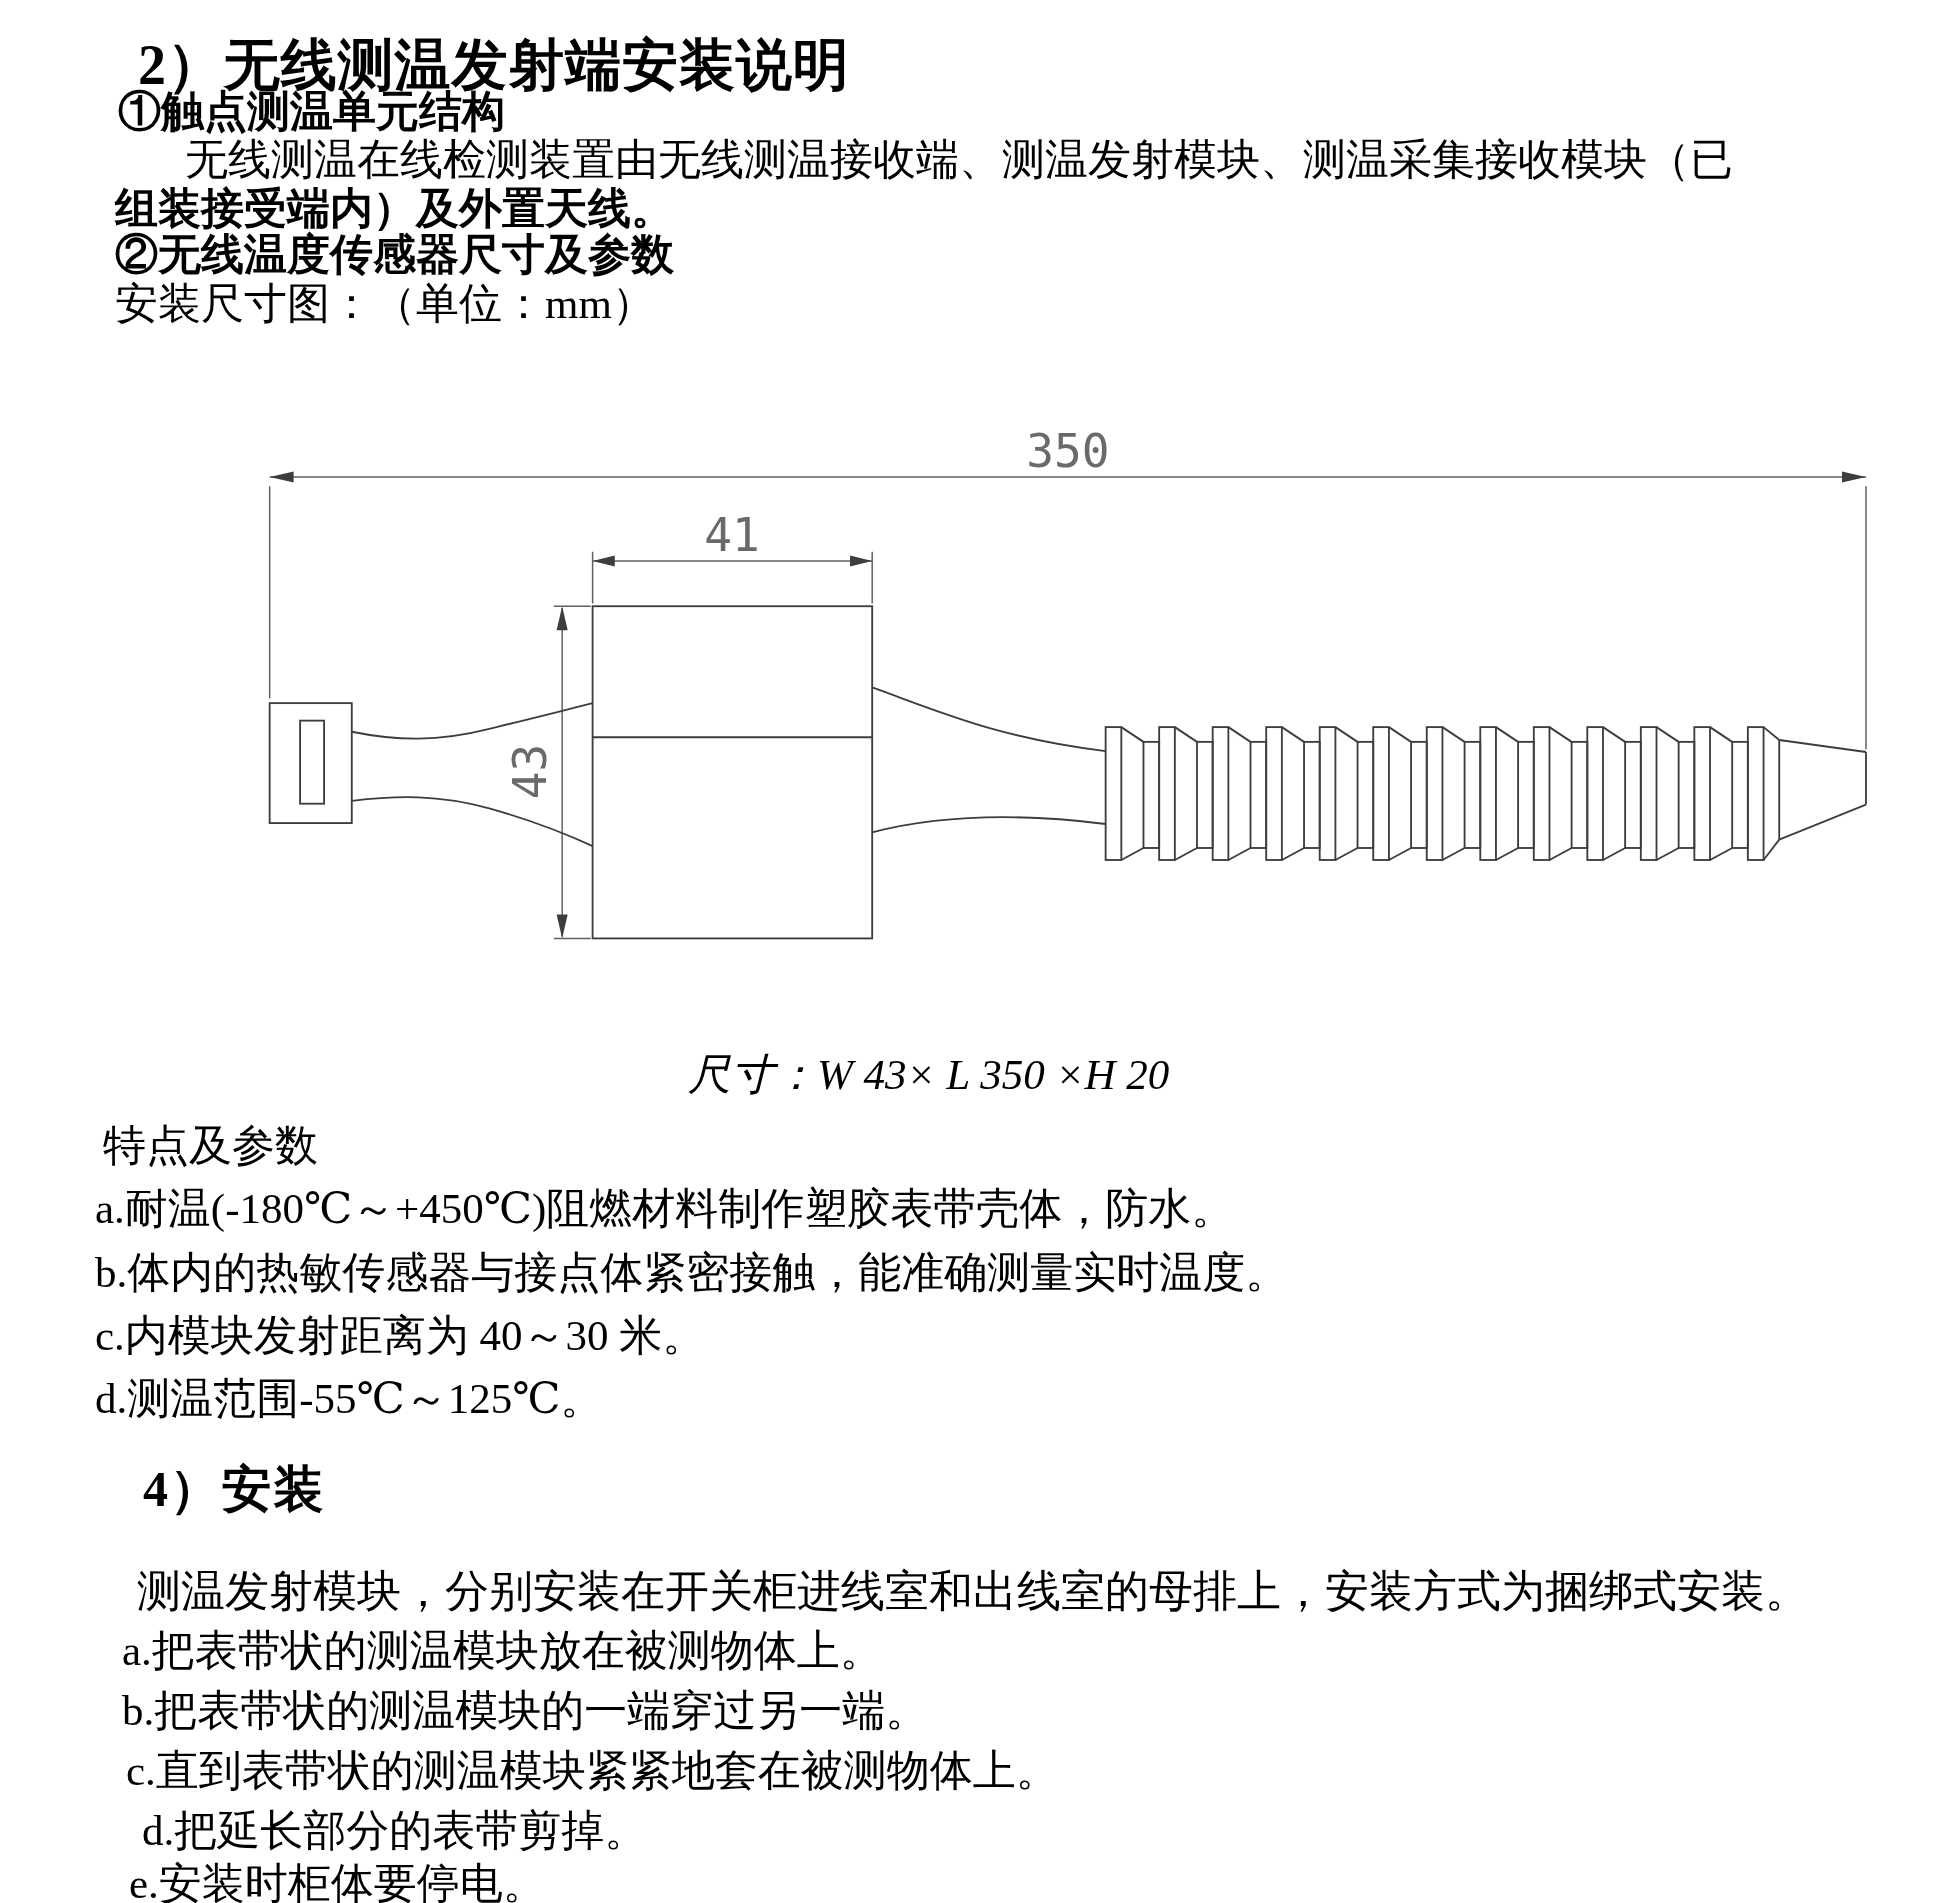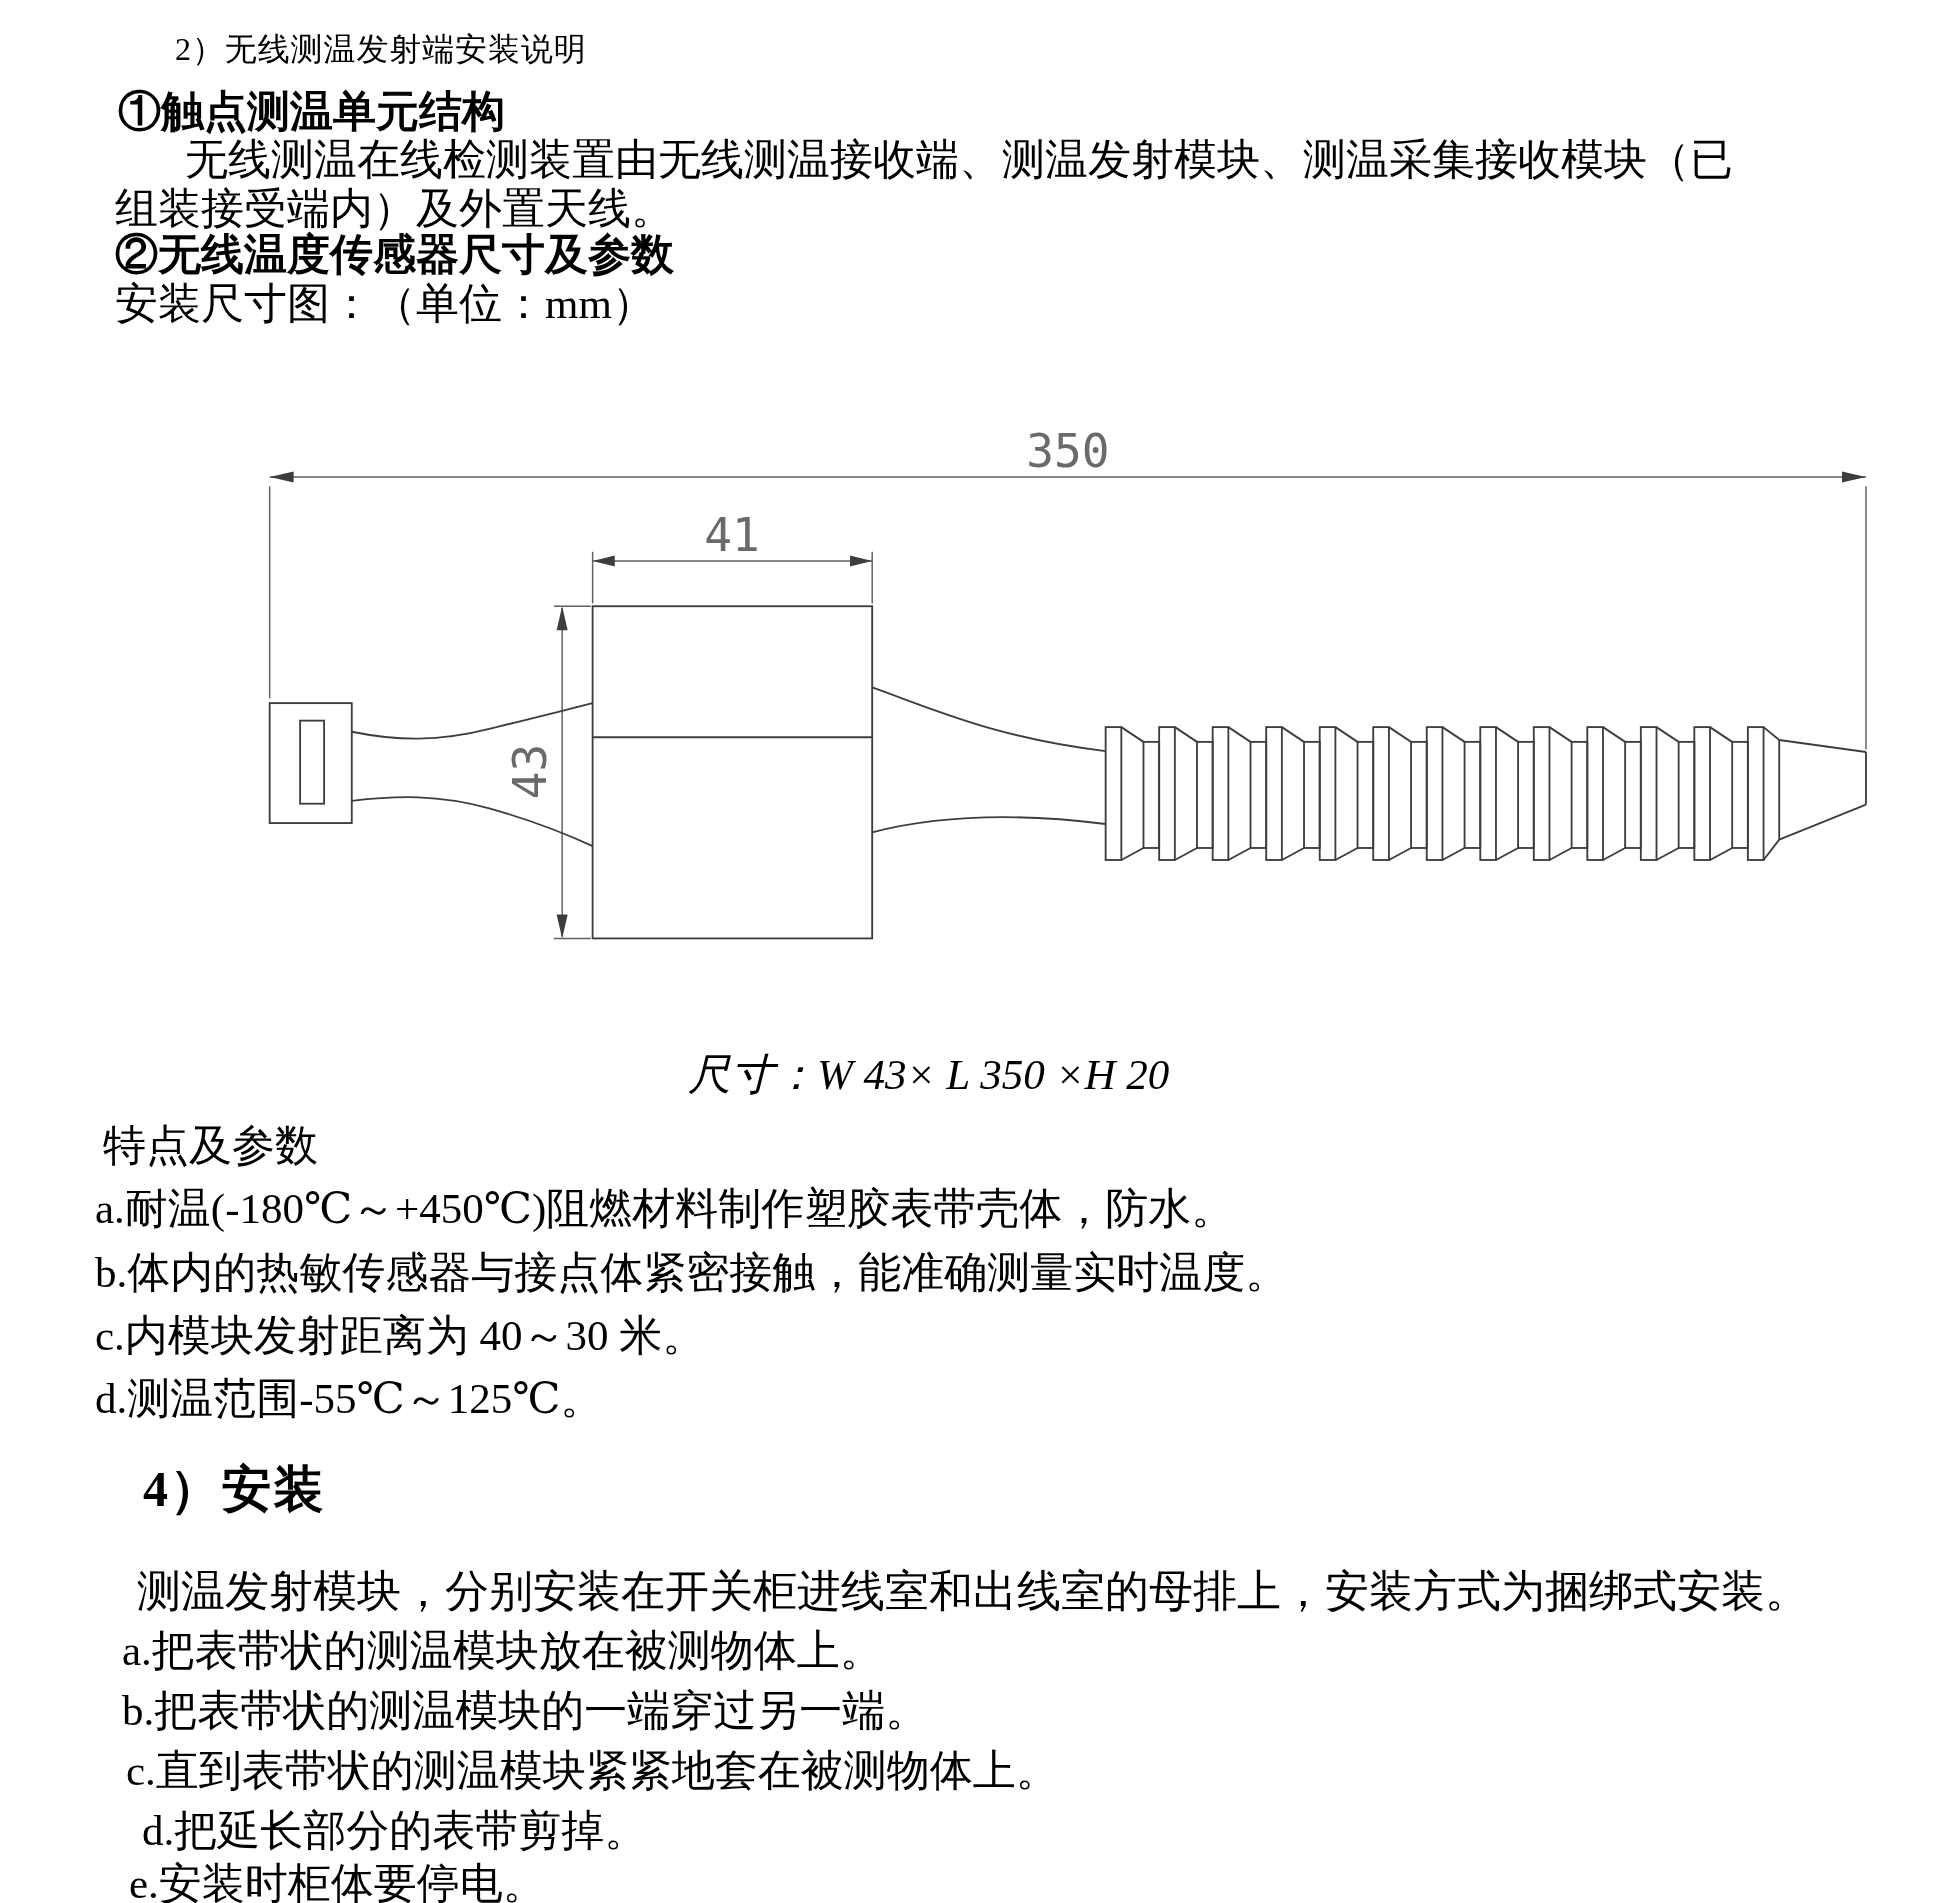--- a/index.html
+++ b/index.html
@@ -5,41 +5,41 @@
   html,body{margin:0;padding:0;}
   body{
     width:1940px;height:1903px;
     background:#ffffff;
     font-family:"Liberation Serif","DejaVu Serif",serif;
     color:#000;
     position:relative;
     overflow:hidden;
   }
   .abs{position:absolute;white-space:nowrap;}
-  .h-main{font-size:32px;font-weight:normal;letter-spacing:0.9px;margin-left:37px;}
+  .h-main{font-size:56px;font-weight:bold;letter-spacing:0.9px;}
   .h-sub{font-size:43px;font-weight:bold;}
   .body-text{font-size:43px;font-weight:normal;}
   .h-install{font-size:50px;font-weight:bold;letter-spacing:1.8px;}
   .intro-text{font-size:44px;}
   svg text{
     font-family:"DejaVu Sans Mono","Liberation Mono",monospace;
     fill:#6a6a6a;
   }
   .dim-label{font-size:50px;}
   .part{fill:none;stroke:#3d3d3d;stroke-width:2;}
   .dim{fill:none;stroke:#606060;stroke-width:1.6;}
   .dim-arrow{fill:#3d3d3d;stroke:none;}
 </style>
 </head>
 <body>
 
 <div class="abs h-main" style="left:138px;top:28px;">2）无线测温发射端安装说明</div>
 <div class="abs h-sub" style="left:118px;top:83px;">①触点测温单元结构</div>
 <div class="abs body-text" style="left:185px;top:131px;">无线测温在线检测装置由无线测温接收端、测温发射模块、测温采集接收模块（已</div>
-<div class="abs body-text" style="left:115px;top:180px;">组装接受端内）及外置天线。</div>
+<div class="abs body-text" style="left:115px;top:180px;font-weight:bold;">组装接受端内）及外置天线。</div>
 <div class="abs h-sub" style="left:115px;top:226px;">②无线温度传感器尺寸及参数</div>
 <div class="abs body-text" style="left:115px;top:275px;">安装尺寸图：（单位：mm）</div>
 
 <svg class="abs" style="left:0;top:406px;" width="1940" height="609" viewBox="0 440 2102 660">
 
   <g>
     <line class="dim" x1="292" y1="517" x2="2022" y2="517"></line>
     <polygon class="dim-arrow" points="292,517 318,511 318,523"></polygon>
     <polygon class="dim-arrow" points="2022,517 1996,511 1996,523"></polygon>
     <line class="dim" x1="292" y1="527" x2="292" y2="757"></line>

